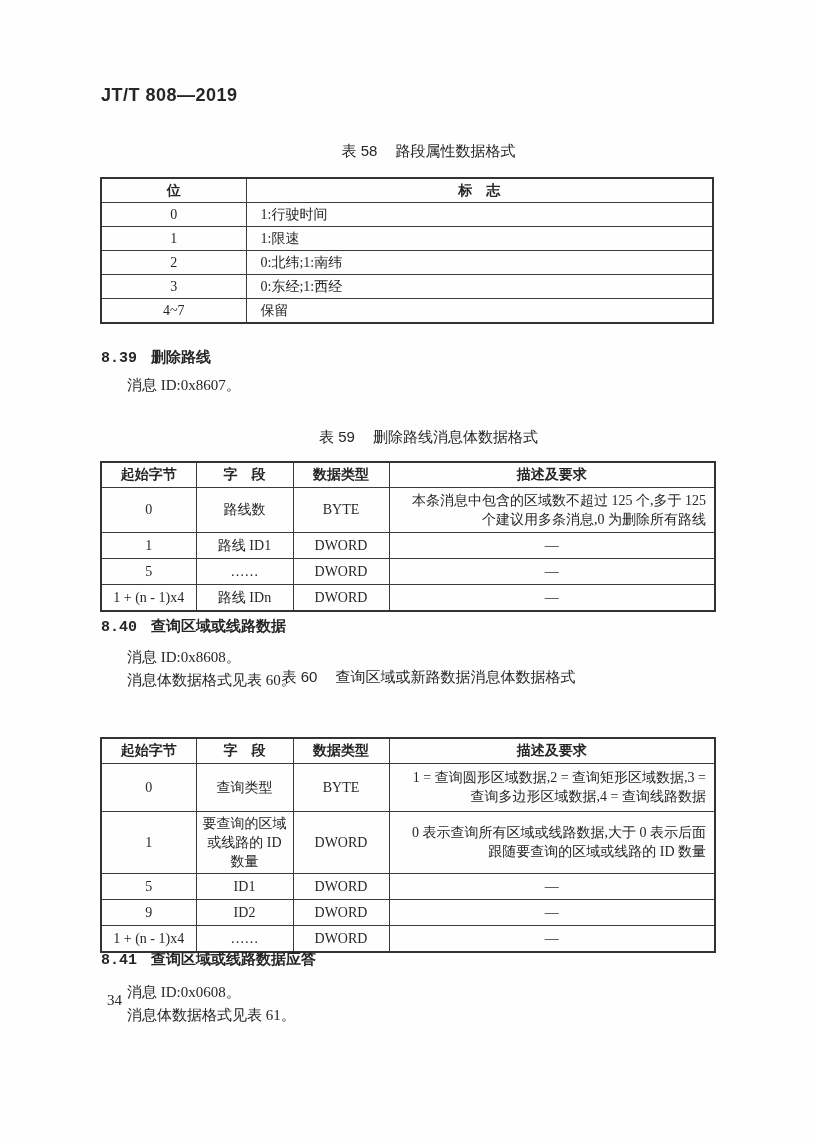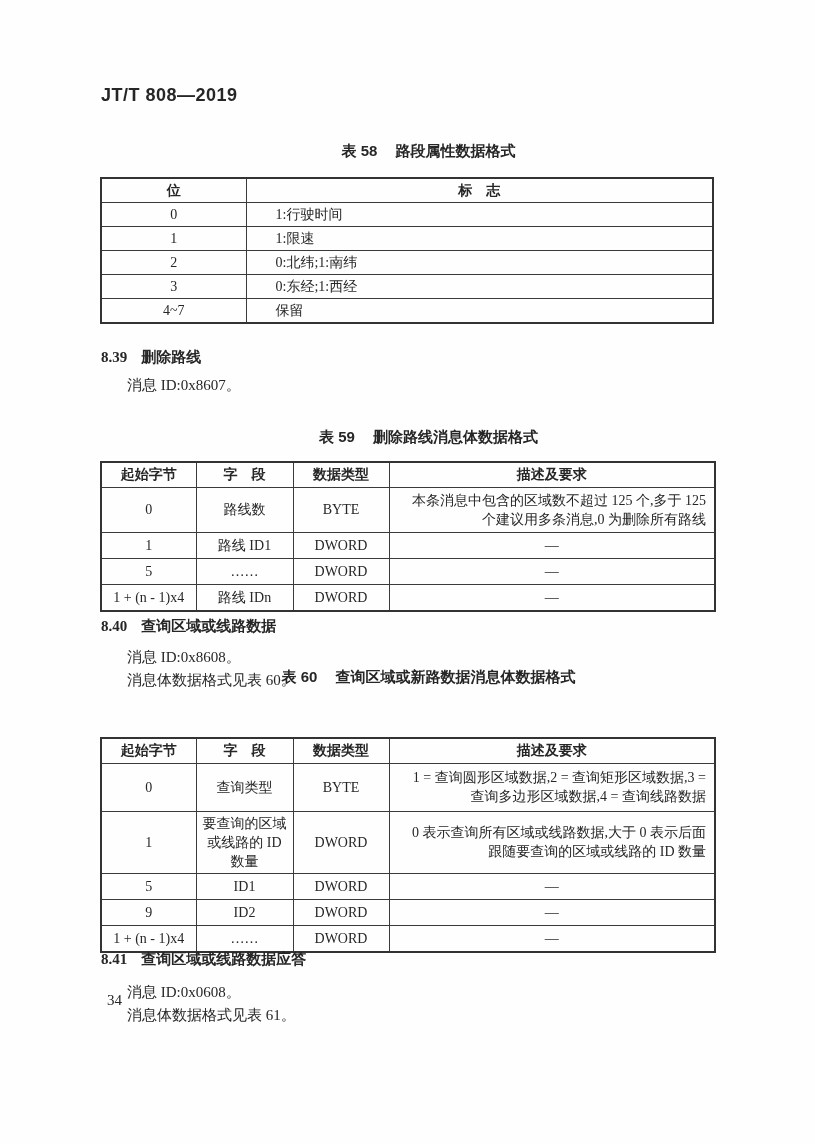--- a/index.html
+++ b/index.html
@@ -15,21 +15,21 @@
   }
   .doc-header {
     position:absolute; left:101px; top:85px;
     font-family:"Liberation Sans","DejaVu Sans",sans-serif;
     font-weight:700; font-size:18px; letter-spacing:0.5px;
   }
   .caption {
     position:absolute; left:0; width:100%;
     text-align:center;
     font-family:"Liberation Sans","DejaVu Sans",sans-serif;
-    font-weight:700; font-size:15px;padding-left:42px;
+    font-weight:400; font-size:15px;padding-left:42px;
   }
   .caption .cap-label { margin-right:1.2em; }
   #caption-58 { top:142px; }
   #caption-59 { top:428px; }
   #caption-60 { top:668px;text-align:center; }
 
   table {
     position:absolute; left:100px; width:614px;
     border-collapse:collapse; table-layout:fixed;
     border:2px solid #333;
@@ -44,21 +44,21 @@
   th {
     font-family:"Liberation Sans","DejaVu Sans",sans-serif;
     font-weight:700; font-size:14px;
   }
   td { font-family:"Liberation Serif","DejaVu Serif",serif; }
 
   
   #table-58 { top:177px; }
   #table-58 tr { height:24px; }
   #table-58 .c0 { width:145px; }
-  #table-58 td.c1 { text-align:left; padding-left:29px; }
+  #table-58 td.c1 { text-align:left; padding-left:14px; }
 
   
   #table-59, #table-60 { }
   .fmt .c0 { width:95px; }
   .fmt .c1 { width:97px; }
   .fmt .c2 { width:96px; }
   .fmt .c3 { width:326px; }
   .fmt td.c3 {
     text-align:right; padding:3px 8px; text-indent:1em;
   }
@@ -70,21 +70,21 @@
   #table-59 tbody tr:nth-child(1) { height:38px; }
 
   #table-60 { top:737px; }
   #table-60 thead tr { height:25px; }
   #table-60 tbody tr { height:24px; }
   #table-60 tbody tr:nth-child(1) { height:48px; }
   #table-60 tbody tr:nth-child(2) { height:47px; }
 
   .section-heading {
     position:absolute; left:101px;
-    font-family:Liberation Serif, serif;
+    font-family:Liberation Mono, monospace;
     font-weight:700; font-size:15px;
   }
   .section-heading .sec-num { margin-right:14px; }
   #heading-8-39 { top:348px; }
   #heading-8-40 { top:617px; }
   #heading-8-41 { top:950px; }
 
   .para {
     position:absolute; left:127px;
     font-size:15px;

